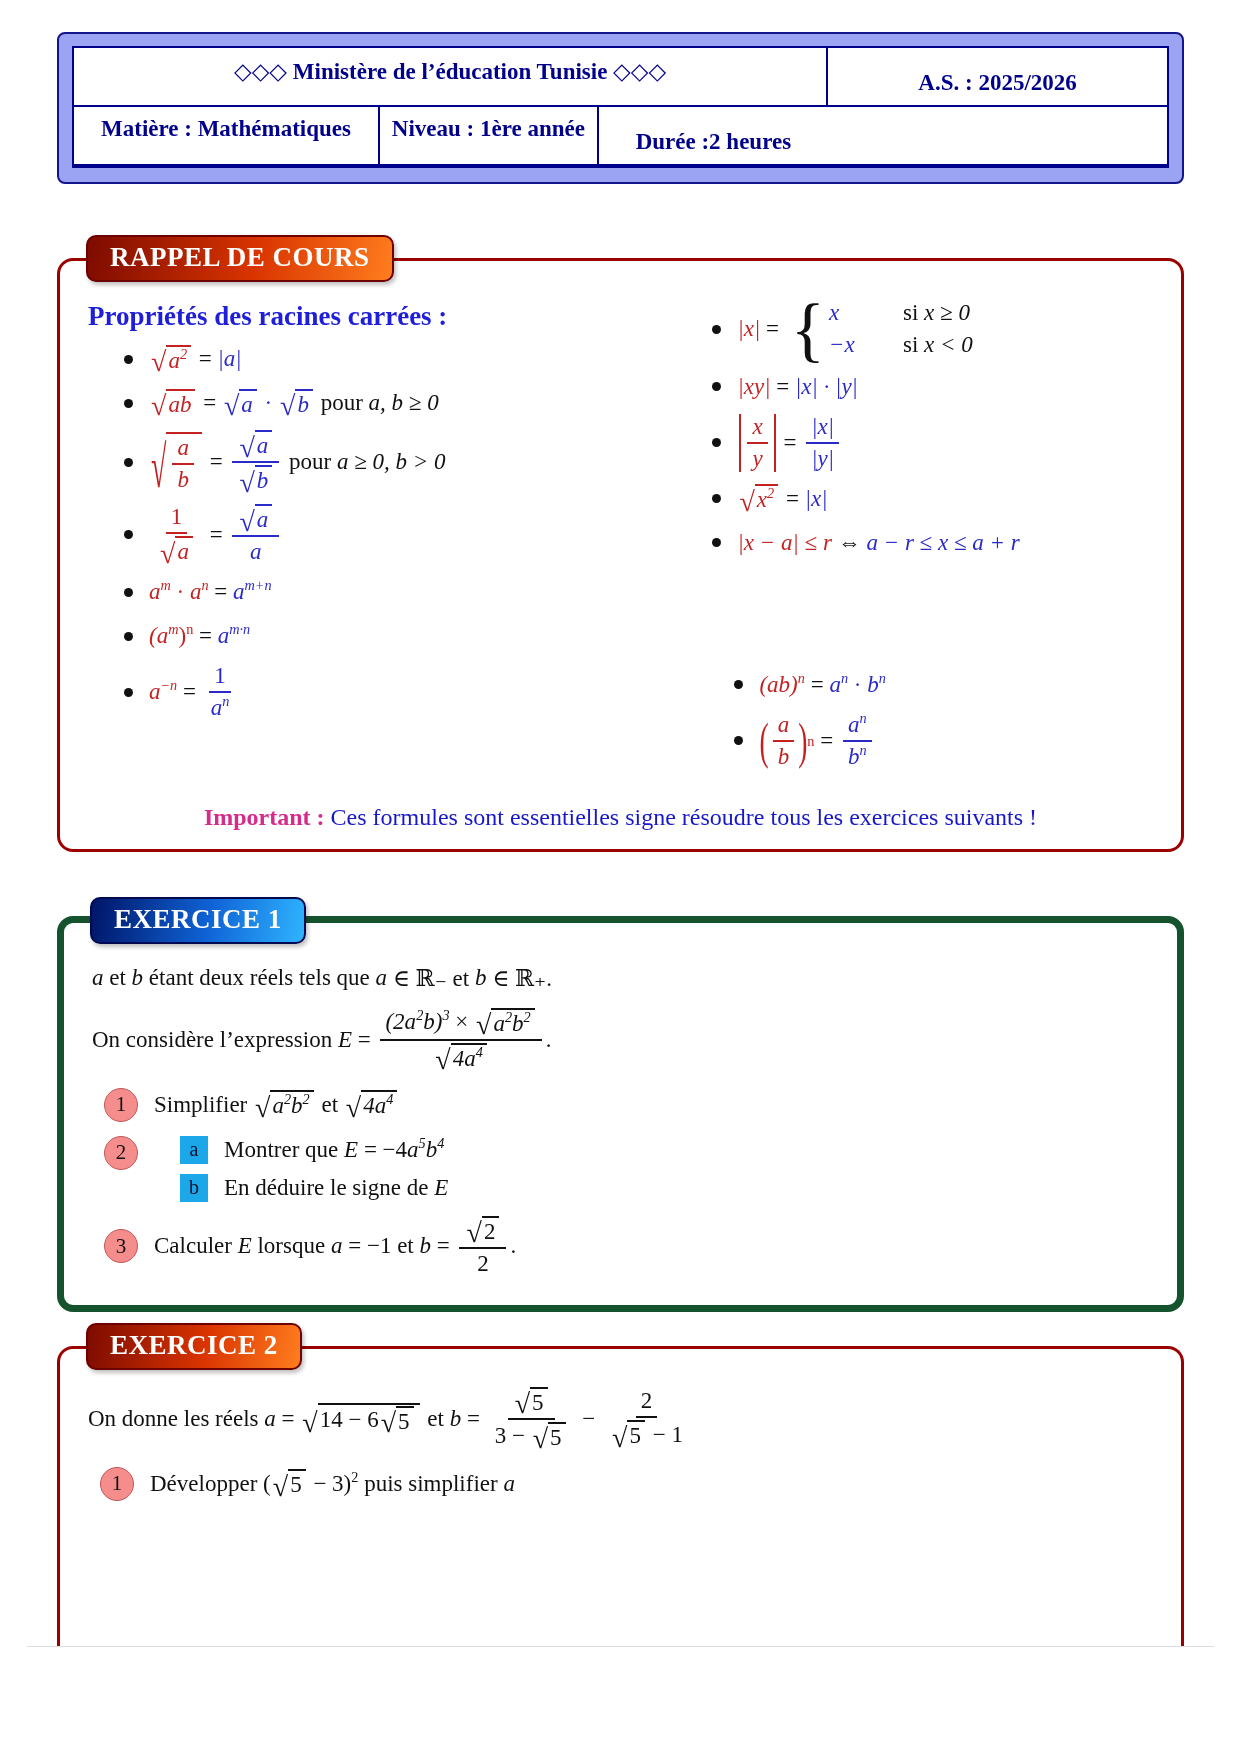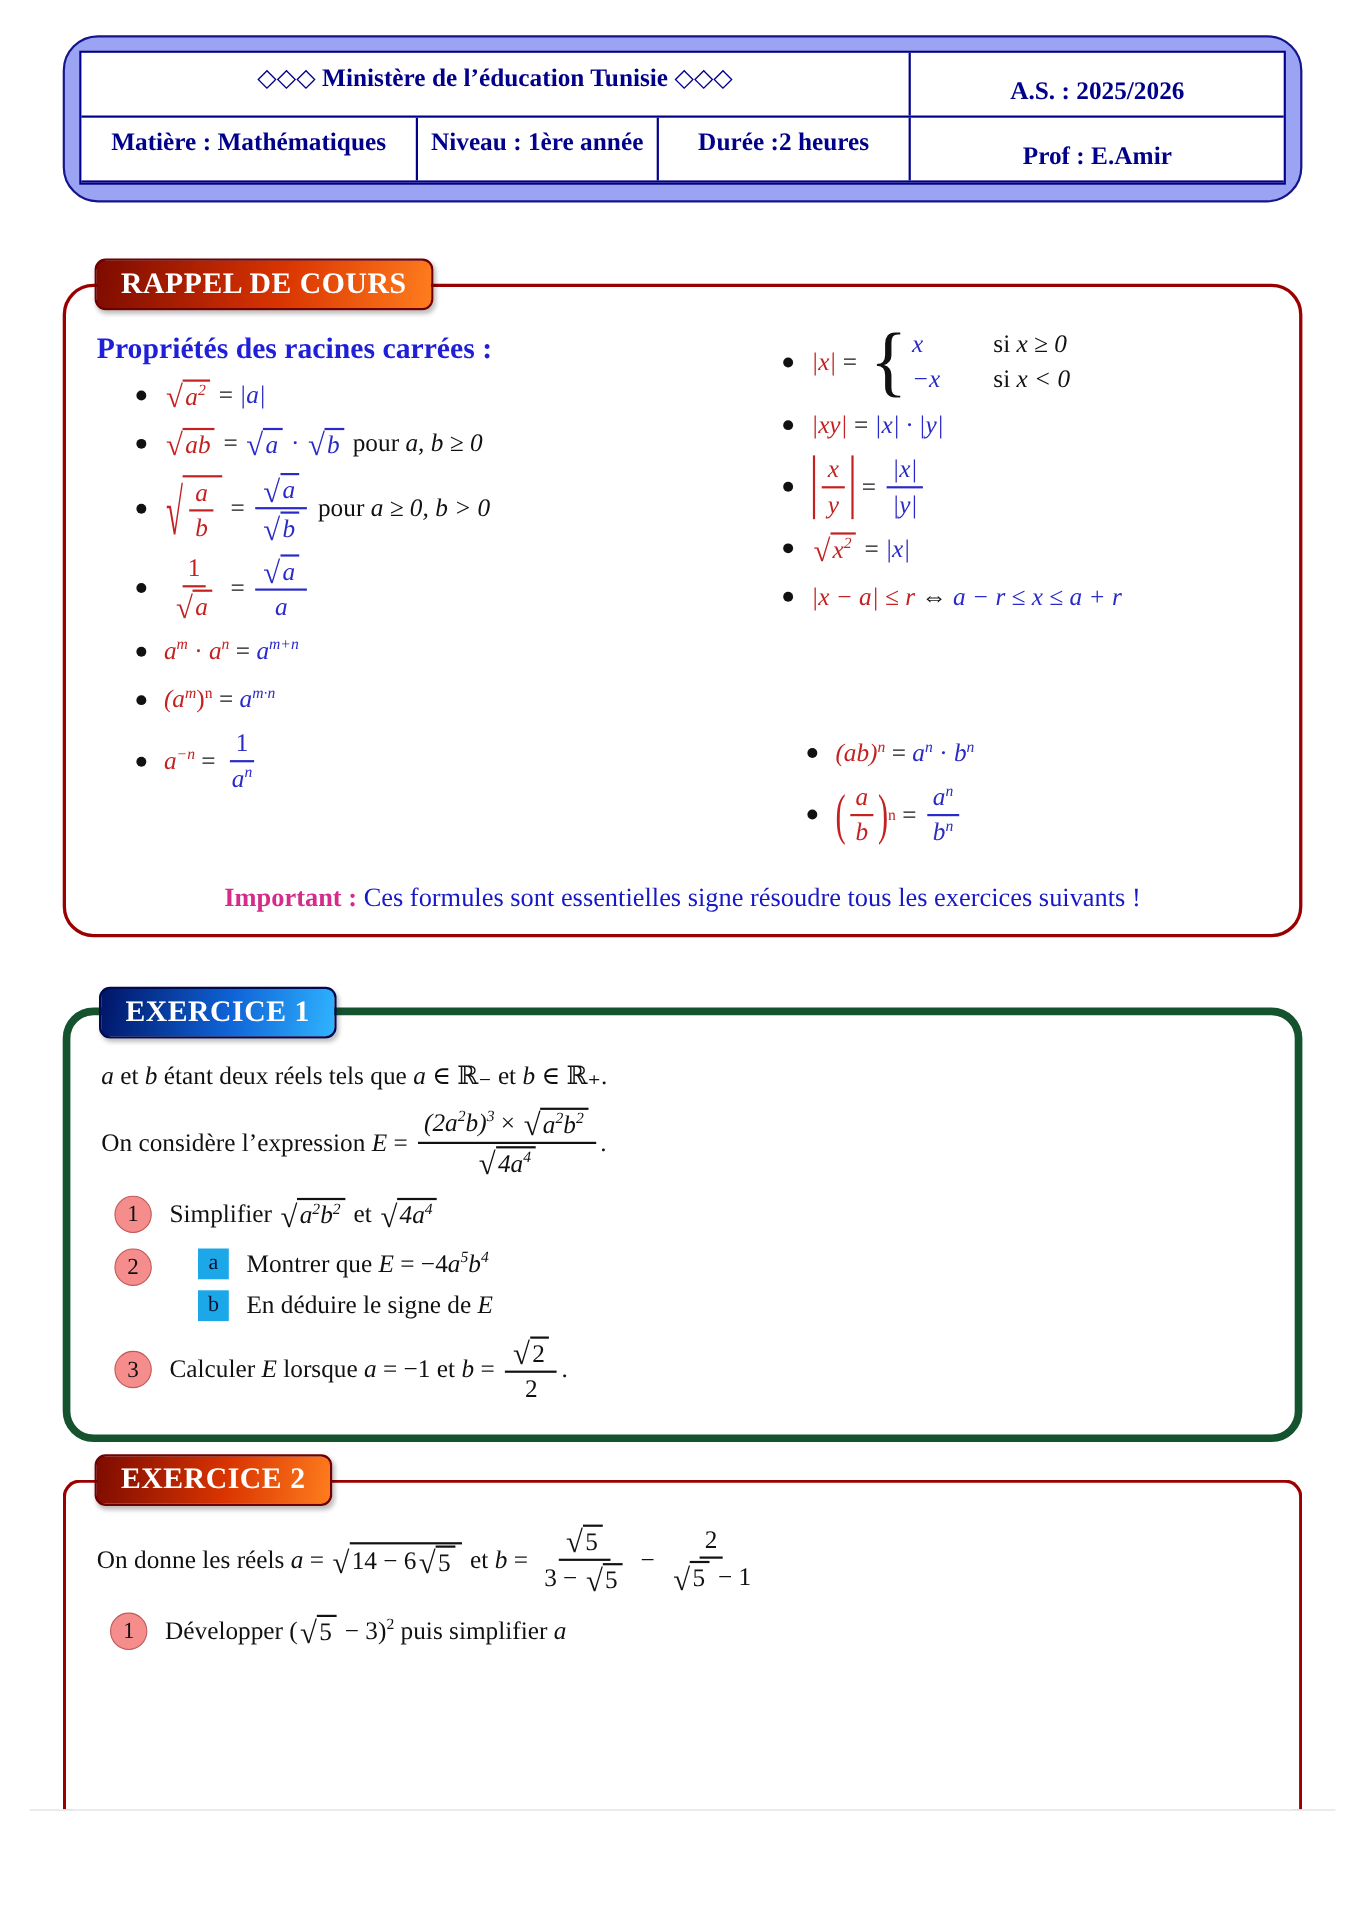--- a/index.html
+++ b/index.html
@@ -1,34 +1,34 @@
 <!DOCTYPE html>
 <html><head>
 <meta charset="utf-8">
 <style>
   html,body{margin:0;padding:0;background:#ffffff;}
   body{width:1241px;height:1754px;overflow:hidden;
        font-family:"Liberation Serif","DejaVu Serif",serif;color:#111;}
   .page{box-sizing:border-box;padding:32px 57px 0;height:100%;position:relative;}
 
   
-  .hdr-outer{background:#9aa4f2;border:2px solid #14148c;border-radius:32px;padding:12px 13px 14px;}
+  .hdr-outer{background:#9aa4f2;border:2px solid #14148c;border-radius:8px;padding:12px 13px 14px;}
   .hdr-inner{background:#fff;border:2px solid #00008b;}
   .hdr-row{display:flex;border-bottom:2px solid #00008b;}
   .hdr-cell{box-sizing:border-box;padding:9px 6px;text-align:center;font-weight:bold;
             color:#00008b;font-size:23px;border-right:2px solid #00008b;}
   .hdr-cell:last-child{border-right:none;margin-top:13px;}
   .c-min{flex:0 0 69%;} .c-year{flex:1;}
   .c-mat{flex:0 0 28%;} .c-niv{flex:0 0 20%;} .c-dur{flex:0 0 21%;} .c-prof{flex:1;}
   .hdr-title-row{padding:22px 0 30px;text-align:center;}
   .doc-title{font-family:"Liberation Sans","DejaVu Sans",sans-serif;font-weight:bold;
              font-size:30px;color:#1414cc;}
 
   
-  .box{position:relative;border-radius:28px;}
+  .box{position:relative;border-radius:16px;}
   .box-red{border:3px solid #9b0000;}
   .box-blue{border:7px solid #14532d;}
   .badge{position:absolute;top:-26px;left:26px;color:#fff;font-weight:bold;font-size:27px;
          padding:5px 22px 7px;border-radius:10px;letter-spacing:.5px;}
   .badge-red{background:linear-gradient(100deg,#7d0b00 0%,#d93400 55%,#ff7d1e 100%);
              border:2px solid #6d0000;box-shadow:2px 3px 4px rgba(0,0,0,.25);}
   .badge-blue{background:linear-gradient(100deg,#001567 0%,#0f63d6 55%,#2fb4ff 100%);
               border:2px solid #000a50;box-shadow:2px 3px 4px rgba(0,0,0,.25);}
 
   .rappel{margin-top:74px;padding:28px 28px 10px;}
@@ -99,21 +99,20 @@
   <div class="hdr-outer">
     <div class="hdr-inner">
       <div class="hdr-row">
         <div class="hdr-cell c-min">◇◇◇ Ministère de l’éducation Tunisie ◇◇◇</div>
         <div class="hdr-cell c-year">A.S. : 2025/2026</div>
       </div>
       <div class="hdr-row">
         <div class="hdr-cell c-mat">Matière : Mathématiques</div>
         <div class="hdr-cell c-niv">Niveau : 1ère année</div>
         <div class="hdr-cell c-dur">Durée :2 heures</div>
-        <div class="hdr-cell c-prof">Prof : E.Amir</div>
       </div>
     </div>
   </div>
 
   <section class="box box-red rappel">
     <div class="badge badge-red">RAPPEL DE COURS</div>
     <div class="cols">
       <div class="col-l">
         <h3 class="h-blue">Propriétés des racines carrées :</h3>
         <ul class="fxl">

